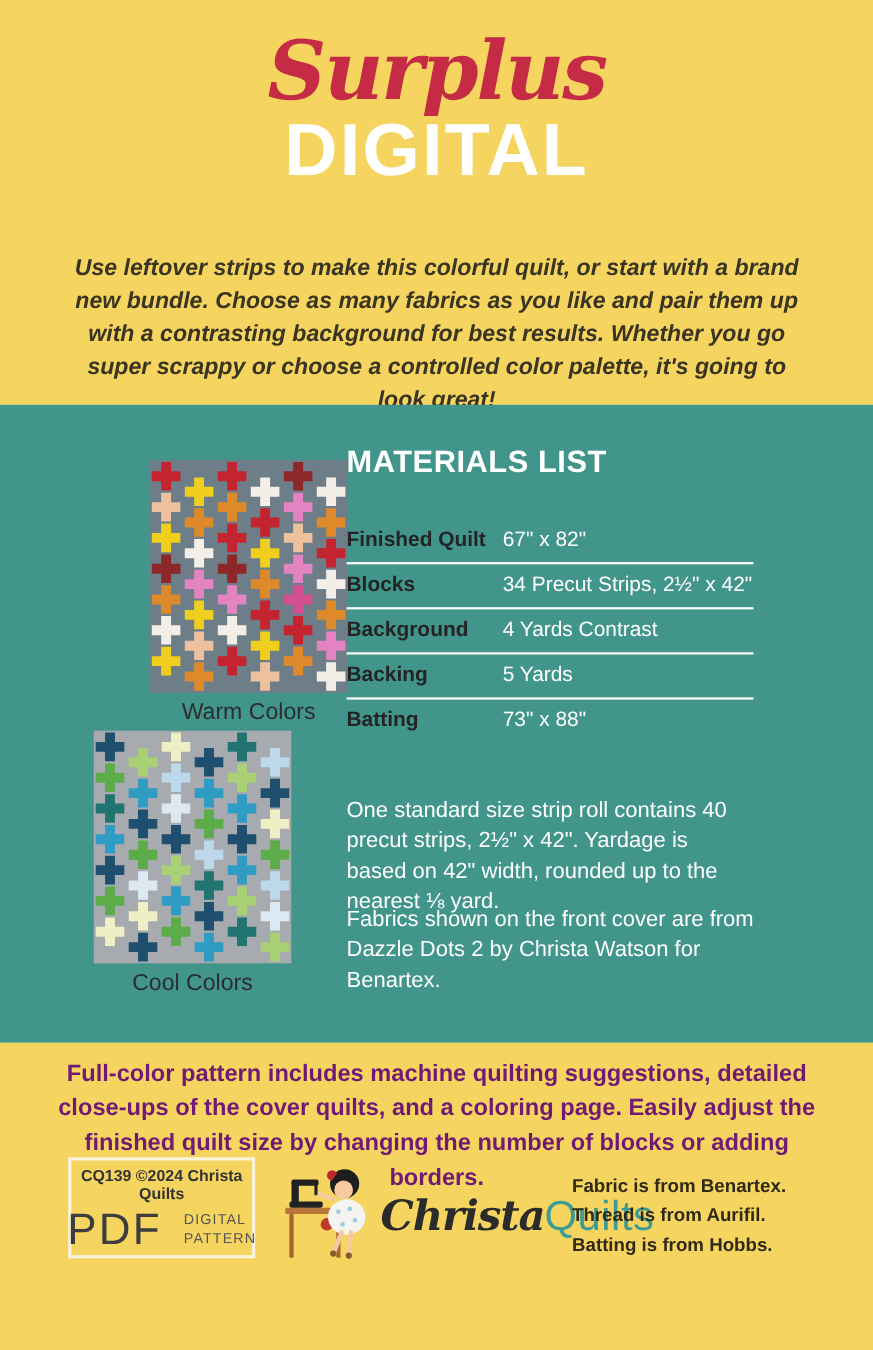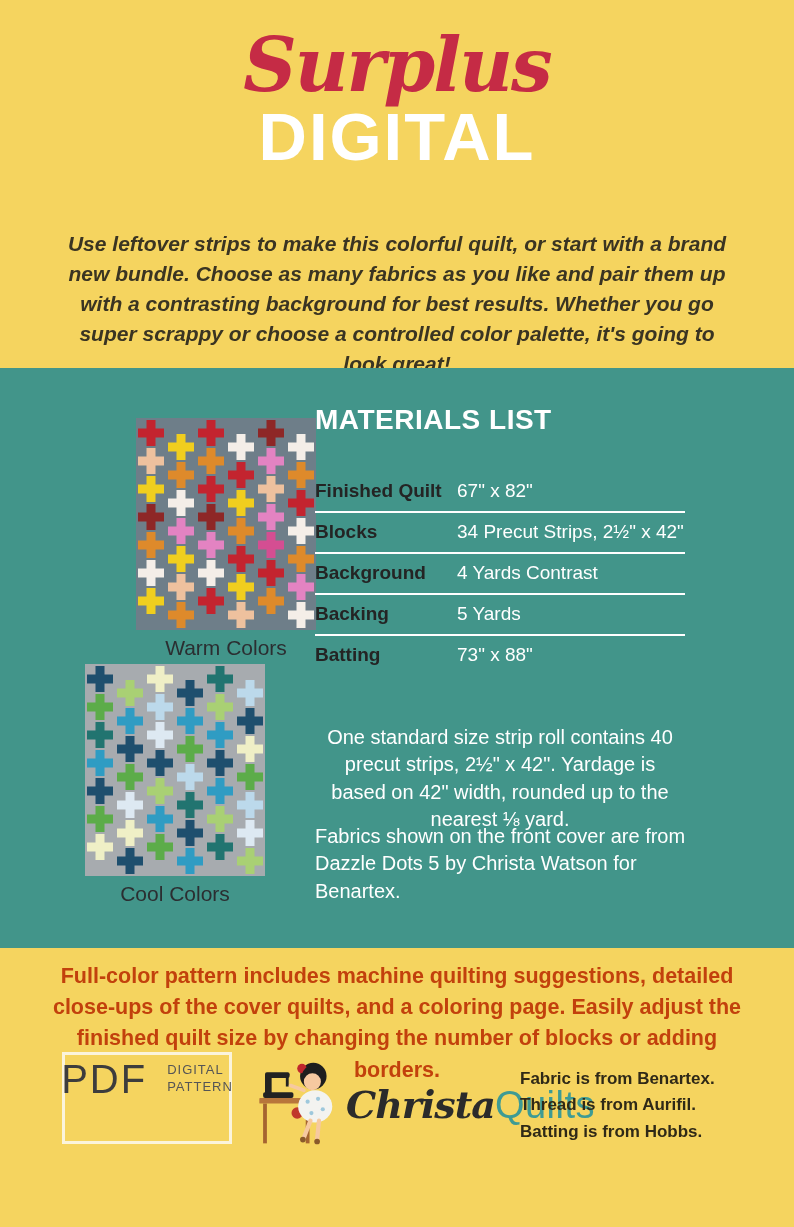--- a/index.html
+++ b/index.html
@@ -41,27 +41,27 @@
   .materials-col{position:absolute;left:315px;top:0;width:370px;}
   .materials-heading{
     position:absolute;left:0;top:36px;margin:0;
     font-size:28px;font-weight:bold;color:#ffffff;letter-spacing:0.5px;
   }
   .mat-table{position:absolute;left:0;top:104px;width:370px;}
   .mat-row{display:flex;align-items:center;padding:8px 0 9px 0;border-bottom:2px solid #ffffff;}
   .mat-row:last-child{border-bottom:none;}
   .mat-label{width:142px;font-weight:bold;font-size:19px;color:#242424;}
   .mat-value{flex:1;font-size:19px;color:#ffffff;}
-  .mat-note1{position:absolute;left:0;top:356px;width:370px;font-size:20px;color:#ffffff;line-height:1.37;margin:0;text-align:center;}
+  .mat-note1{position:absolute;left:0;top:356px;width:370px;font-size:20px;color:#ffffff;line-height:1.37;margin:0;}
   .mat-note2{position:absolute;left:0;top:455px;width:380px;font-size:20px;color:#ffffff;line-height:1.37;margin:0;}
 
   
   .blurb{
     position:absolute;left:52px;top:13px;width:690px;text-align:center;
-    font-size:21.5px;font-weight:bold;color:#c2410c;line-height:1.45;margin:0;
+    font-size:21.5px;font-weight:bold;color:#701a75;line-height:1.45;margin:0;
   }
   .pdf-box{
     position:absolute;left:62px;top:104px;width:170px;height:92px;
     border:3px solid #FBF4DC;box-sizing:border-box;
   }
   .pdf-copyright{margin-top:7px;text-align:center;font-size:14.5px;font-weight:600;color:#333333;}
   .pdf-row{display:flex;justify-content:center;align-items:center;gap:20px;margin-top:4px;}
   .pdf-big{font-size:40px;font-weight:300;letter-spacing:2px;color:#3D3D3D;line-height:1;}
   .pdf-sub{font-size:13px;letter-spacing:1px;color:#555555;line-height:1.3;text-transform:uppercase;}
   .logo{position:absolute;left:258px;top:112px;display:flex;align-items:center;}
@@ -205,28 +205,29 @@
           <span class="mat-label">Backing</span>
           <span class="mat-value">5 Yards</span>
         </div>
         <div class="mat-row">
           <span class="mat-label">Batting</span>
           <span class="mat-value">73" x 88"</span>
         </div>
       </div>
 
       <p class="mat-note1">One standard size strip roll contains 40 precut strips, 2½" x 42". Yardage is based on 42" width, rounded up to the nearest ⅛ yard.</p>
-      <p class="mat-note2">Fabrics shown on the front cover are from Dazzle Dots 5 by Christa Watson for Benartex.</p>
+      <p class="mat-note2">Fabrics shown on the front cover are from Dazzle Dots 2 by Christa Watson for Benartex.</p>
     </div>
   </section>
 
   <section class="sec-bottom">
     <p class="blurb">Full-color pattern includes machine quilting suggestions, detailed close-ups of the cover quilts, and a coloring page. Easily adjust the finished quilt size by changing the number of blocks or adding borders.</p>
 
     <div class="pdf-box">
+      <div class="pdf-copyright">CQ139 ©2024 Christa Quilts</div>
       <div class="pdf-row">
         <span class="pdf-big">PDF</span>
         <span class="pdf-sub">
           <span>DIGITAL</span><br>
           <span>PATTERN</span>
         </span>
       </div>
     </div>
 
     <div class="logo">

